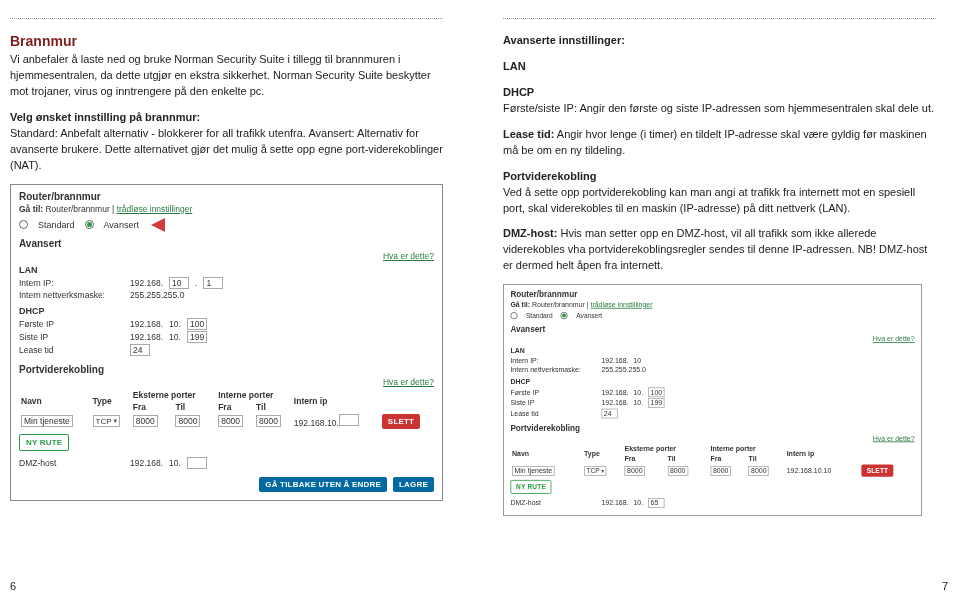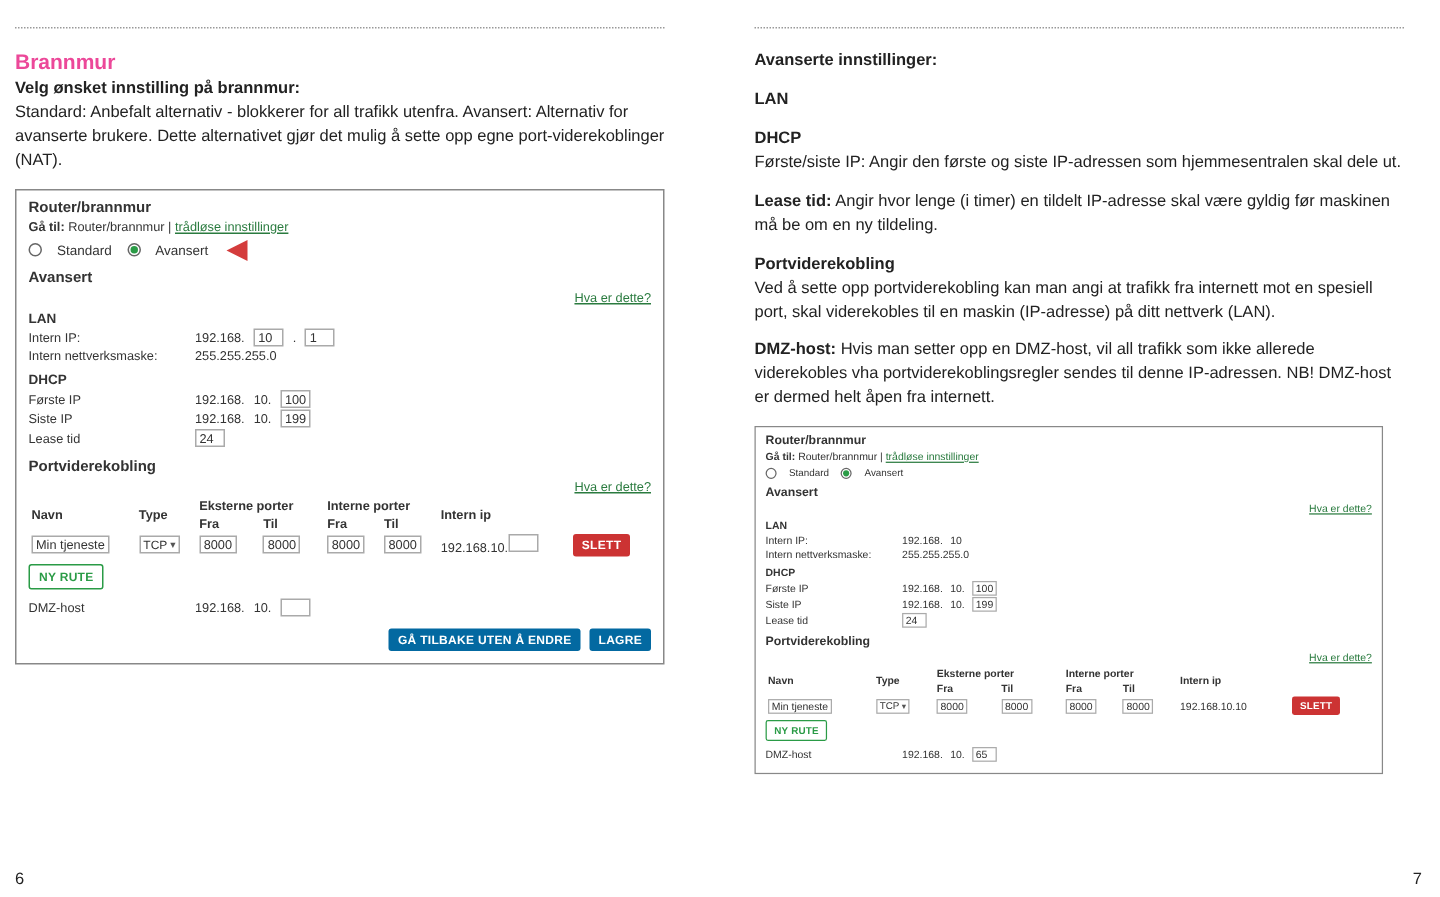--- a/index.html
+++ b/index.html
@@ -19,21 +19,21 @@
   .col { flex: 1 1 0; }
   .col-left { max-width: 440px; }
   .col-right { max-width: 450px; }
 
   .dotted-top {
     border-top: 1px dotted #999;
     height: 1px;
     margin-bottom: 14px;
   }
 
-  .heading-red { color: #ec4899; font-weight: 600; font-size: 14px; margin-bottom: 3px; }
+  .heading-red { color: #7f1d1d; font-weight: 600; font-size: 14px; margin-bottom: 3px; }
   .body-text { font-size: 11px; line-height: 1.45; margin-bottom: 10px; }
   .bold { font-weight: 700; }
 
   
   .panel {
     border: 1px solid #888;
     padding: 6px 8px 8px 8px;
     font-size: 9px;
     color: #333;
     background: #fff;
@@ -100,20 +100,21 @@
 </style>
 </head>
 <body>
 
 <div class="page">
 
   <div class="col col-left">
     <div class="dotted-top"></div>
 
     <div class="heading-red">Brannmur</div>
+    <div class="body-text">Vi anbefaler å laste ned og bruke Norman Security Suite i tillegg til brannmuren i hjemmesentralen, da dette utgjør en ekstra sikkerhet. Norman Security Suite beskytter mot trojaner, virus og inntrengere på den enkelte pc.</div>
 
     <div class="body-text">
       <span class="bold">Velg ønsket innstilling på brannmur:</span><br>
       <span>Standard: Anbefalt alternativ - blokkerer for all trafikk utenfra. Avansert: Alternativ for avanserte brukere. Dette alternativet gjør det mulig å sette opp egne port-viderekoblinger (NAT).</span>
     </div>
 
     <div class="panel" style="margin-top:4px;">
       <div class="p-title">Router/brannmur</div>
       <div class="p-sub">
         <b>Gå til:</b>

